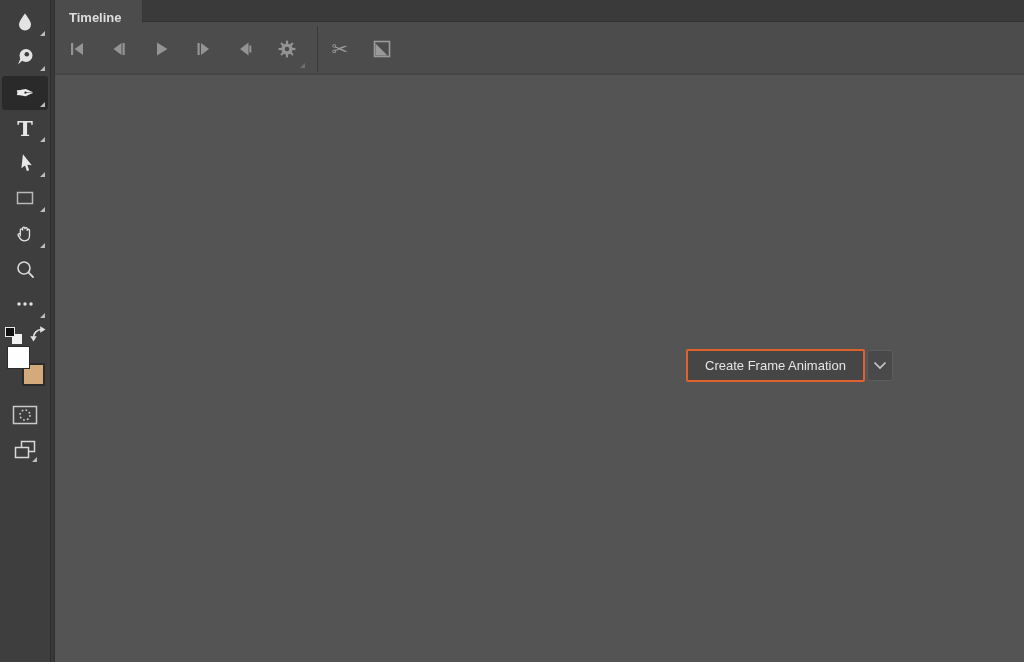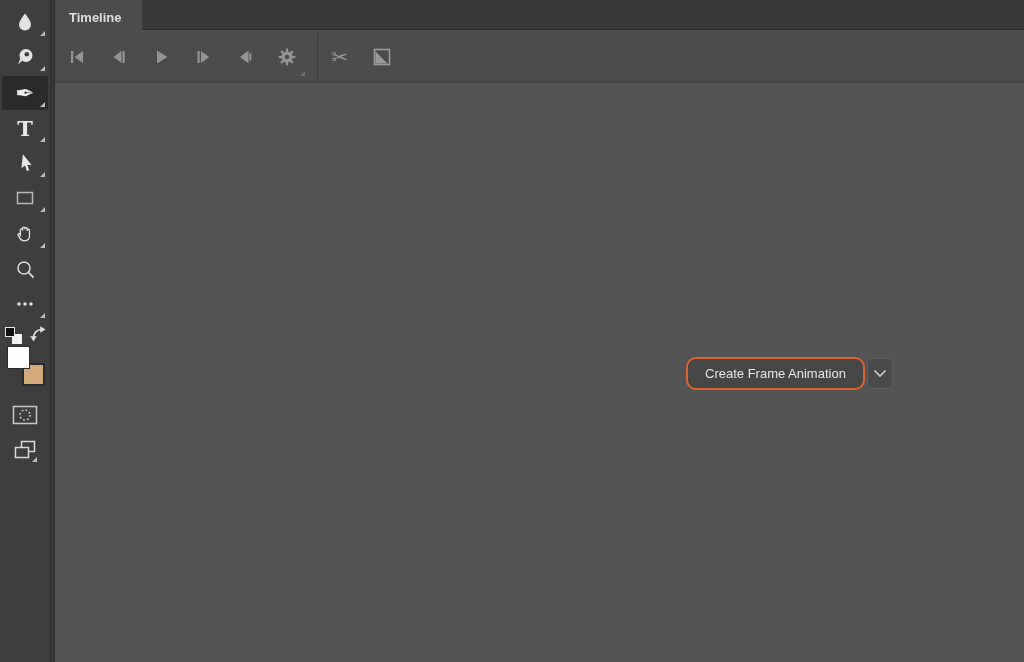--- a/index.html
+++ b/index.html
@@ -23,31 +23,31 @@
 
   .swatches { position:absolute; left:7px; top:346px; width:38px; height:40px; }
   .swatch-bg { position:absolute; right:0; bottom:0; width:23px; height:23px; border:2px solid #2b2b2b; }
   .swatch-fg { position:absolute; left:0; top:0; width:23px; height:23px; background:#fefefe; border:1px solid #2b2b2b; }
 
   .qmask-btn { position:absolute; left:10px; top:401px; width:30px; height:28px; display:flex; align-items:center; justify-content:center; }
   .screen-btn { position:absolute; left:10px; top:435px; width:30px; height:30px; display:flex; align-items:center; justify-content:center; }
 
   
   .panel { flex:1; display:flex; flex-direction:column; background:#555; }
-  .tab-bar { height:30px; background:#3a3a3a; border-bottom:1px solid #303030; display:flex; }
+  .tab-bar { height:22px; background:#3a3a3a; border-bottom:1px solid #303030; display:flex; }
   .tab { position:relative; z-index:2; height:35px; margin-bottom:-1px; width:87px; background:#4c4c4c; color:#dedede; font-weight:bold; font-size:13px; display:flex; align-items:center; padding-left:14px; }
 
   .controls-row { position:relative; height:53px; background:#4c4c4c; border-bottom:2px solid #454545; flex:none; }
   .ctrl-btn { position:absolute; top:5px; width:42px; height:44px; display:flex; align-items:center; justify-content:center; }
   .ctrl-divider { position:absolute; left:262px; top:4px; width:1px; height:46px; background:#3a3a3a; }
   .glyph-scissors { font-size:20px; color:#9a9a9a; line-height:1; }
 
   .main { position:relative; flex:1; background:#545454; }
   .cfa-group { position:absolute; left:631px; top:274px; display:flex; align-items:center; }
-  .cfa-button { height:33px; padding:0 17px; background:#464646; border:2px solid #e0612c; border-radius:10px; color:#e5e5e5; font-size:13px; display:flex; align-items:center; white-space:nowrap; }
+  .cfa-button { height:33px; padding:0 17px; background:#464646; border:2px solid #e0612c; border-radius:2px; color:#e5e5e5; font-size:13px; display:flex; align-items:center; white-space:nowrap; }
   .cfa-drop { margin-left:2px; width:26px; height:31px; background:#494949; border:1px solid #5d5d5d; border-radius:3px; display:flex; align-items:center; justify-content:center; }
 
   svg { display:block; }
 </style>
 </head>
 <body>
 
 <div class="app">
 
   <div class="toolbar">

